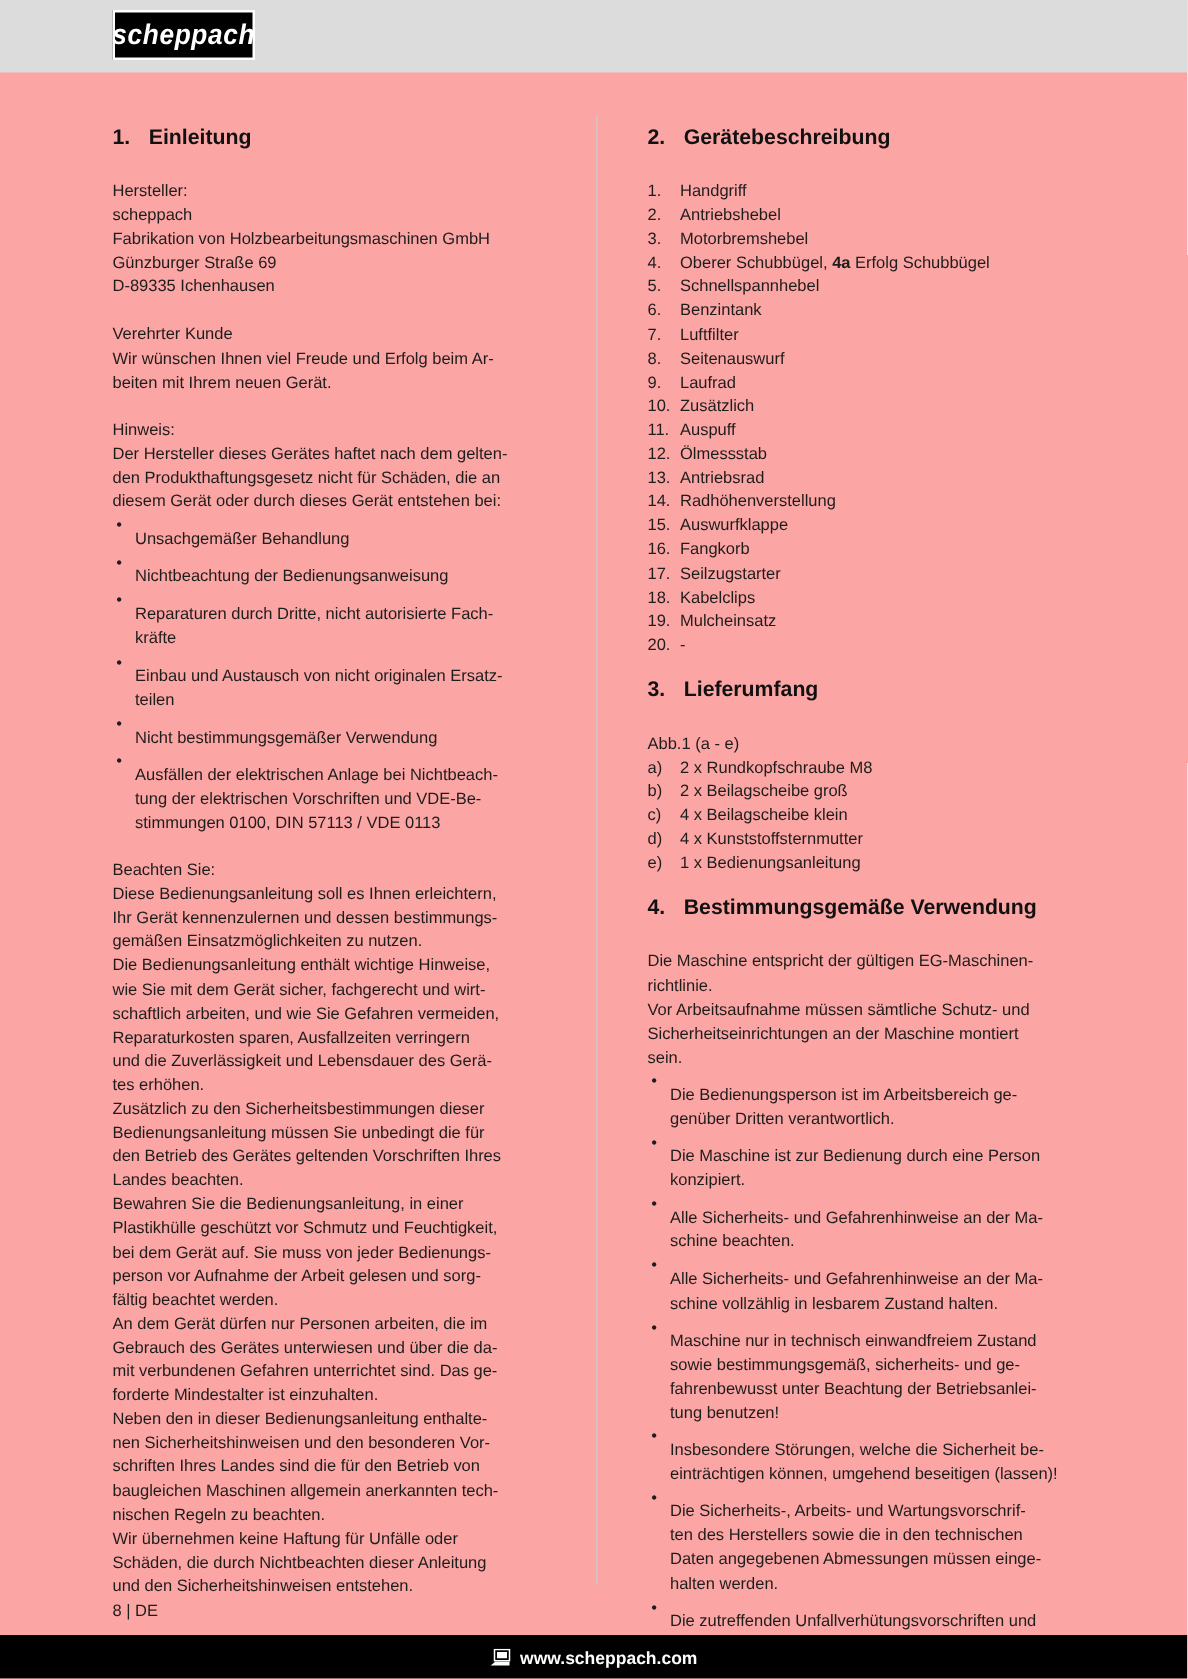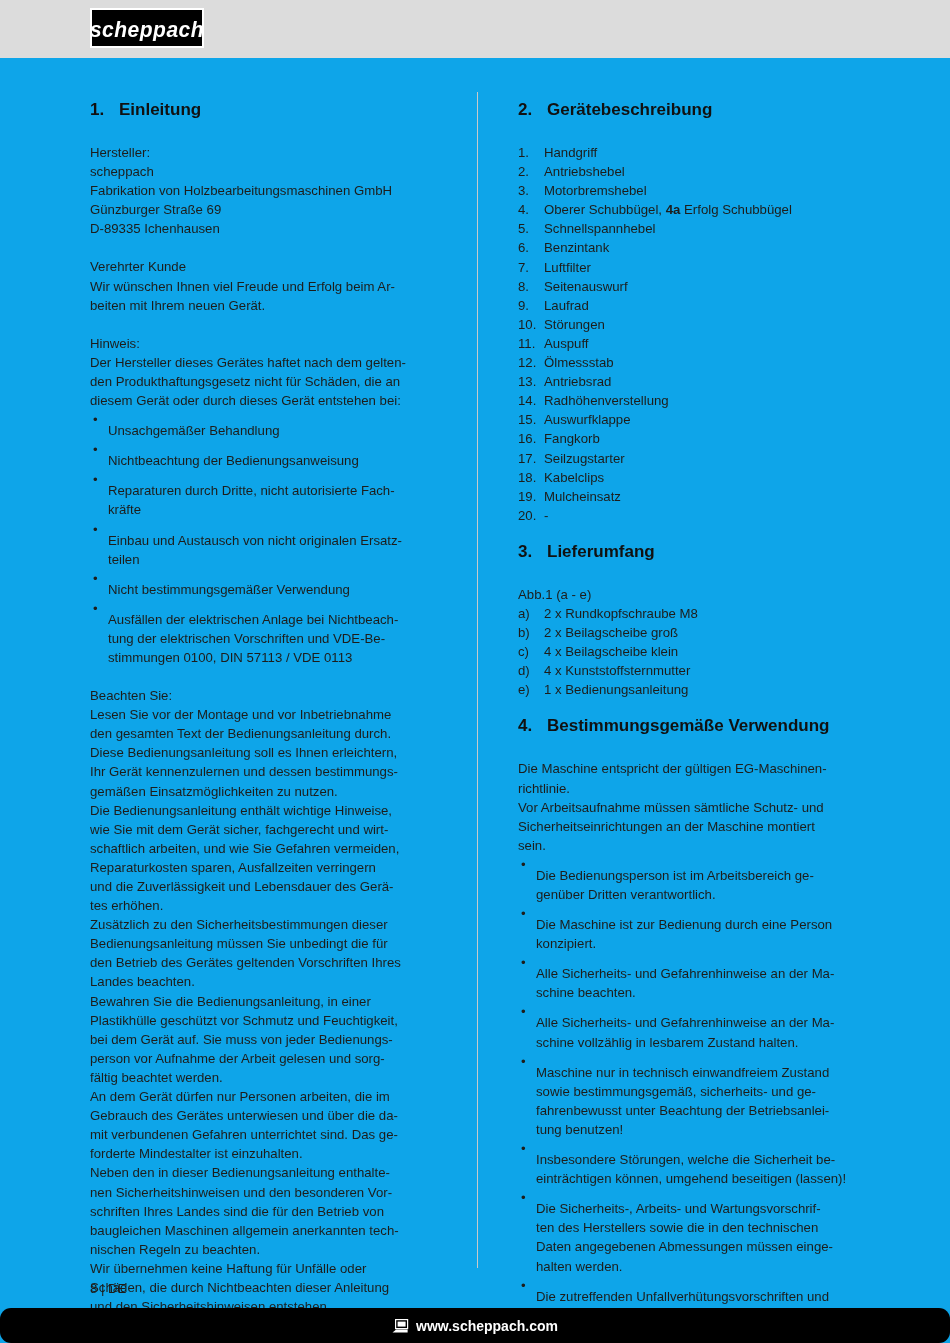--- a/index.html
+++ b/index.html
@@ -2,21 +2,21 @@
 <html lang="de"><head>
 <meta charset="utf-8">
 <style>
   * { box-sizing: border-box; margin: 0; padding: 0; }
   html, body { background: #ffffff; }
   body {
     width: 950px; height: 1343px;
     font-family: "Liberation Sans", "DejaVu Sans", sans-serif;
     color: #1d1d1b;
   }
-  .page { position: relative; width: 950px; height: 1343px; overflow: hidden; background: #0ea5e9; }
+  .page { position: relative; width: 950px; height: 1343px; overflow: hidden; background: #fca5a5; }
 
   
   .header-bar { position: absolute; top: 0; left: 0; width: 950px; height: 58px; background: #dcdcdc; }
   .logo {
     position: absolute; top: 8px; left: 90px; width: 114px; height: 40px;
     background: #000; border: 2px solid #fff;
     display: flex; align-items: center; justify-content: center;
   }
   .logo-text {
     color: #fff; font-size: 21px; font-weight: bold; font-style: italic;
@@ -48,21 +48,21 @@
   .li-row { display: flex; }
   .li-row .num { flex: 0 0 26px; }
   .li-row .txt { flex: 1; white-space: pre-line; }
 
   
   .page-num { position: absolute; left: 90px; top: 1281px; font-size: 13.2px; }
   .footer-bar {
     position: absolute; left: 0; bottom: 0; width: 950px; height: 35px;
     background: #000; color: #fff;
     display: flex; align-items: center; justify-content: center; gap: 7px;
-    font-weight: bold; font-size: 14px; border-radius: 11px;
+    font-weight: bold; font-size: 14px;
   }
   .computer-icon { display: inline-block; }
 </style>
 </head>
 <body>
 
 <div class="page">
 
   <div class="header-bar">
     <div class="logo">
@@ -122,22 +122,20 @@
       <div class="bullet">
           <span class="dot">•</span>
           <span class="btxt">Ausfällen der elektrischen Anlage bei Nichtbeach-
 tung der elektrischen Vorschriften und VDE-Be-
 stimmungen 0100, DIN 57113 / VDE 0113</span>
         </div>
     </div>
 
     <div class="block">
       <div class="b-label">Beachten Sie:</div>
-      <div class="para">Lesen Sie vor der Montage und vor Inbetriebnahme
-den gesamten Text der Bedienungsanleitung durch.</div>
       <div class="para">Diese Bedienungsanleitung soll es Ihnen erleichtern,
 Ihr Gerät kennenzulernen und dessen bestimmungs-
 gemäßen Einsatzmöglichkeiten zu nutzen.</div>
       <div class="para">Die Bedienungsanleitung enthält wichtige Hinweise,
 wie Sie mit dem Gerät sicher, fachgerecht und wirt-
 schaftlich arbeiten, und wie Sie Gefahren vermeiden,
 Reparaturkosten sparen, Ausfallzeiten verringern
 und die Zuverlässigkeit und Lebensdauer des Gerä-
 tes erhöhen.</div>
       <div class="para">Zusätzlich zu den Sicherheitsbestimmungen dieser
@@ -202,21 +200,21 @@
       <div class="li-row">
           <span class="num">8.</span>
           <span class="txt">Seitenauswurf</span>
         </div>
       <div class="li-row">
           <span class="num">9.</span>
           <span class="txt">Laufrad</span>
         </div>
       <div class="li-row">
           <span class="num">10.</span>
-          <span class="txt">Störungen</span>
+          <span class="txt">Zusätzlich</span>
         </div>
       <div class="li-row">
           <span class="num">11.</span>
           <span class="txt">Auspuff</span>
         </div>
       <div class="li-row">
           <span class="num">12.</span>
           <span class="txt">Ölmessstab</span>
         </div>
       <div class="li-row">

